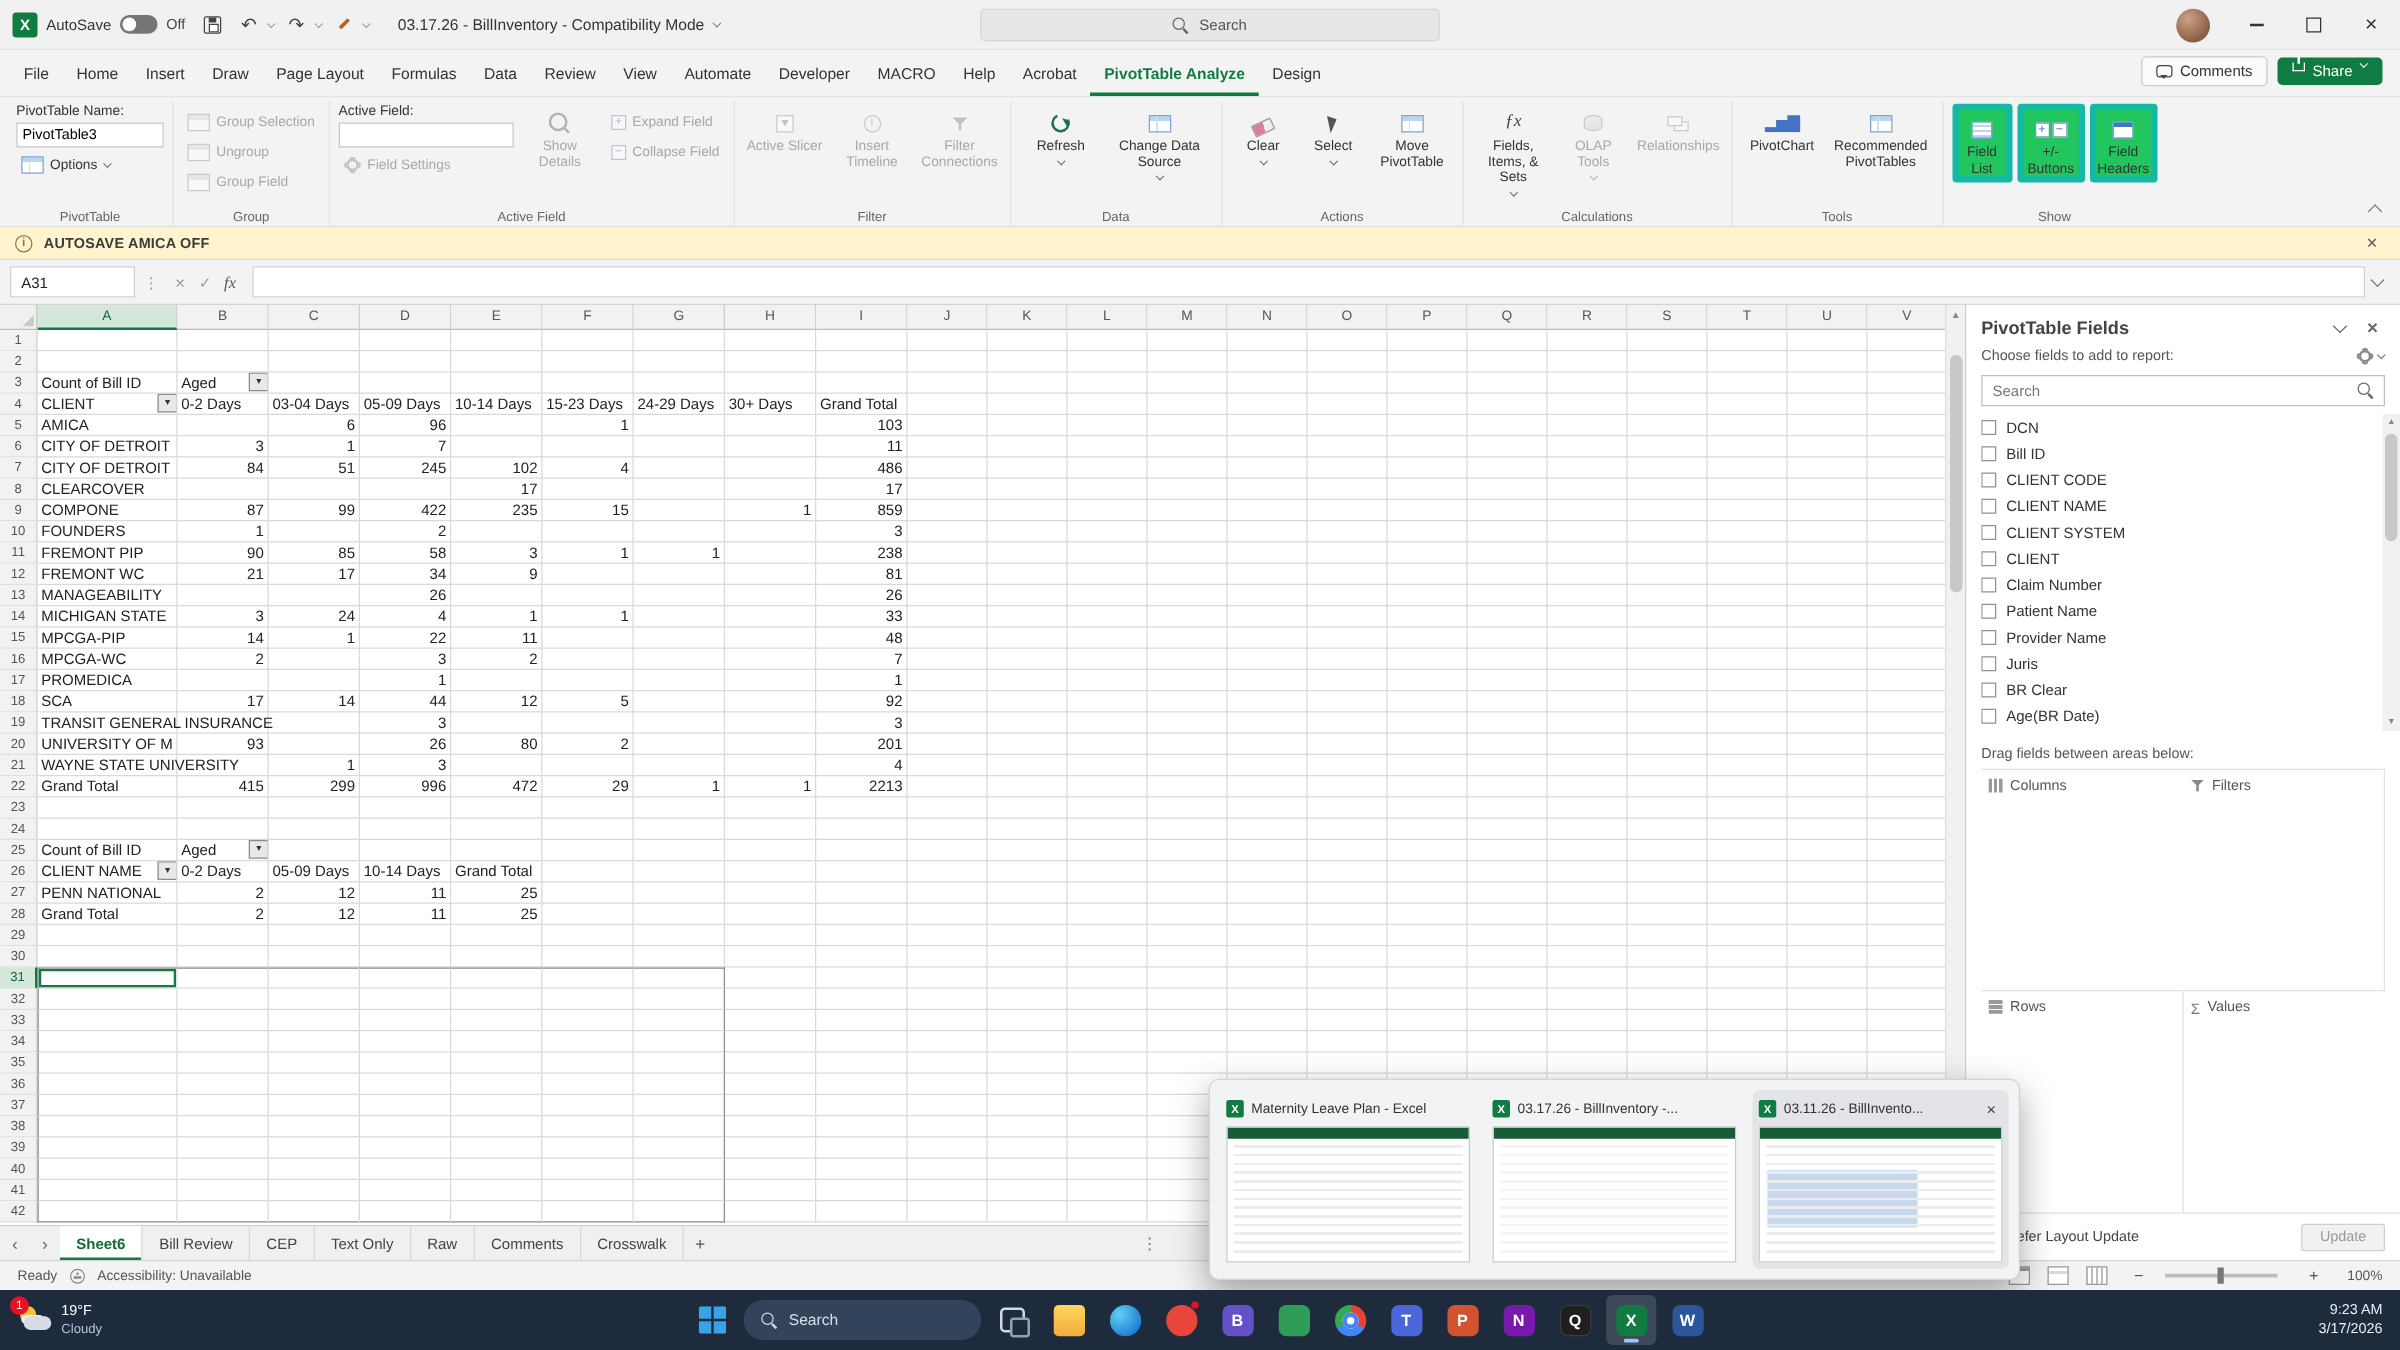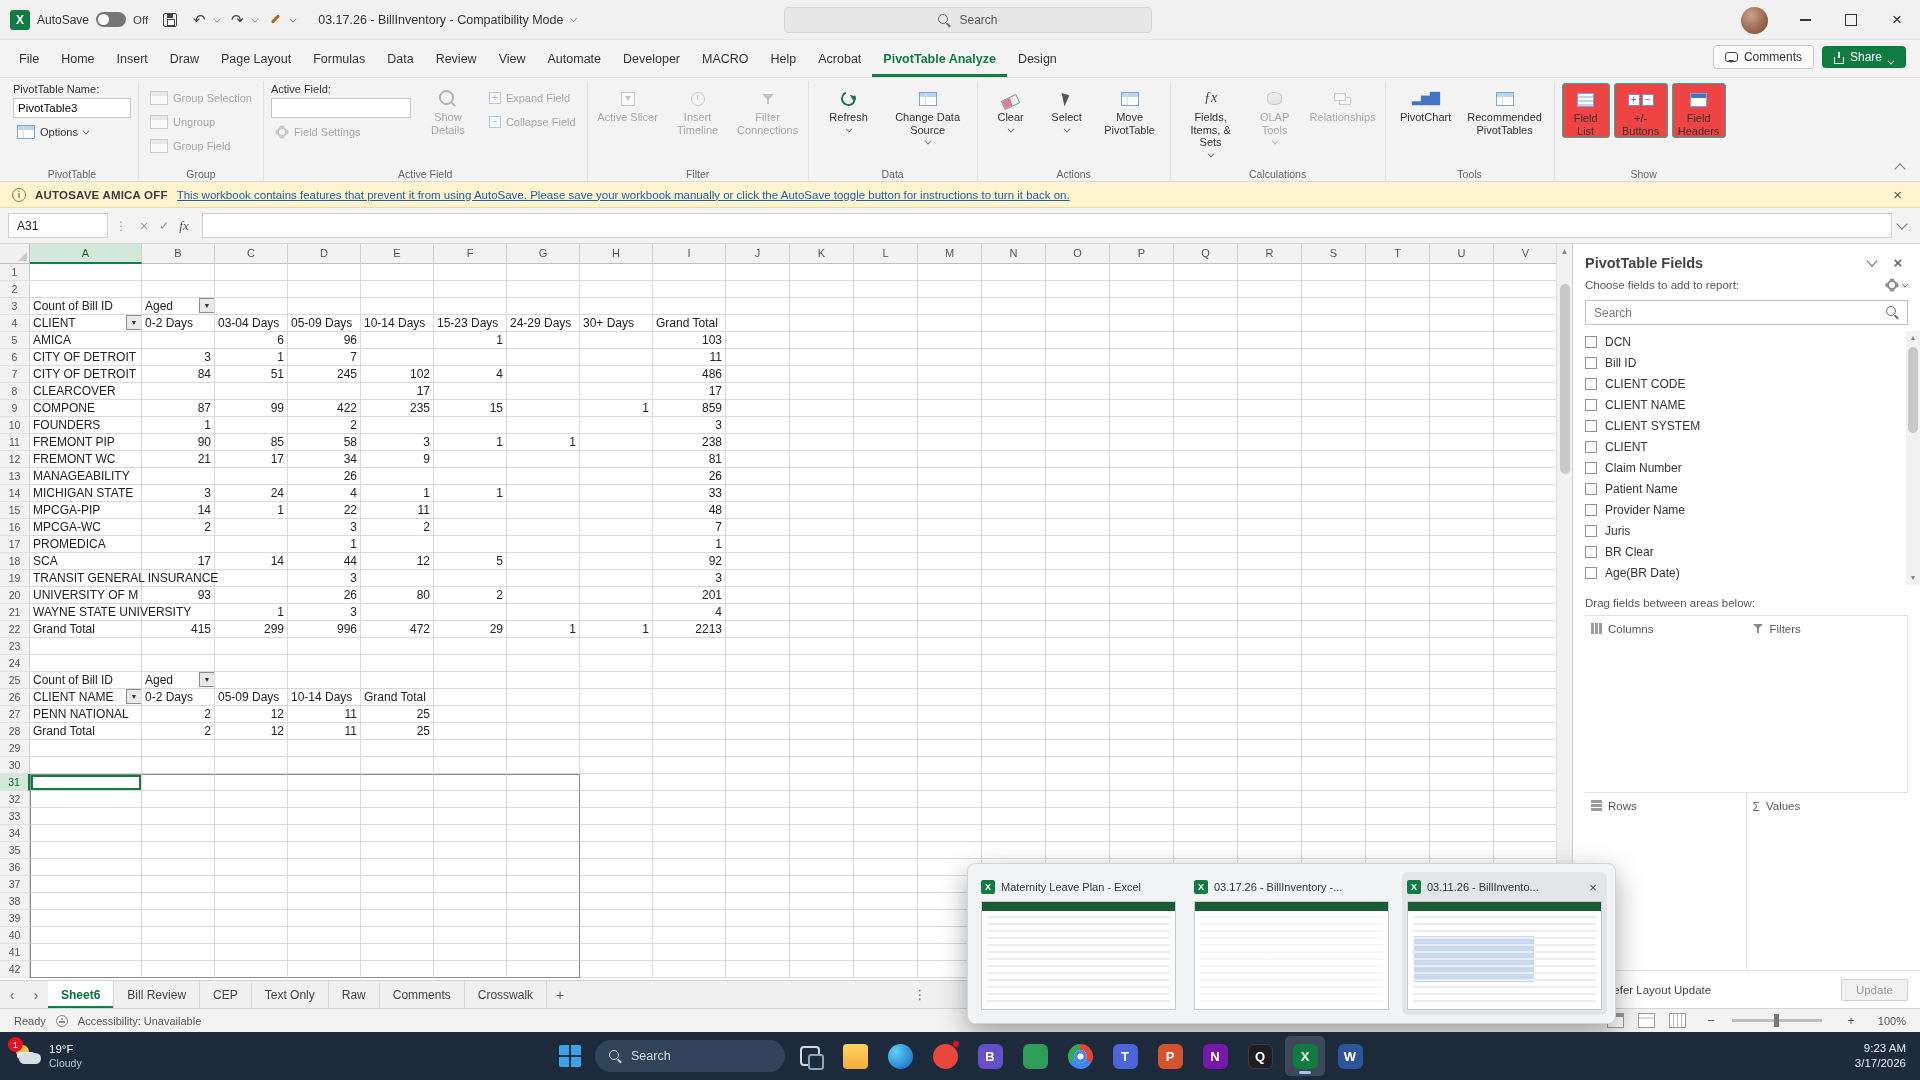--- a/index.html
+++ b/index.html
@@ -39,21 +39,21 @@
 
 
 .menubar{position:absolute;top:40px;left:0;width:1920px;height:38px;background:#f3f3f3;display:flex;align-items:stretch;padding-left:8px;border-bottom:1px solid #e0e0e0}
 .menu-tabs{display:flex;align-items:stretch}
 .mtab{padding:0 11px;display:flex;align-items:center;font-size:12.5px;color:#333;white-space:nowrap}
 .mtab.active{color:#107c41;box-shadow:inset 0 -3px 0 #107c41;font-weight:bold}
 .mb-right{position:absolute;right:14px;top:5px;display:flex;gap:8px;align-items:center}
 .cbtn{display:flex;align-items:center;gap:6px;border:1px solid #c9c9c9;border-radius:4px;background:#fbfbfb;padding:4px 11px;font-size:12px;color:#333}
 .ic-bubble{position:relative;width:13px;height:10px;border:1.5px solid #444;border-radius:3px;display:inline-block}
 .ic-bubble::after{content:"";position:absolute;left:2px;bottom:-5px;border:3px solid transparent;border-top-color:#444}
-.shbtn{display:flex;align-items:flex-end;gap:6px;border-radius:4px;background:#107c41;color:#fff;padding:4px 12px;font-size:12px}
+.shbtn{display:flex;align-items:flex-start;gap:6px;border-radius:4px;background:#107c41;color:#fff;padding:4px 12px;font-size:12px}
 .ic-share{position:relative;width:10px;height:7px;border:1.5px solid #fff;border-top:none;display:inline-block}
 .ic-share::after{content:"";position:absolute;left:3px;top:-5px;width:1.6px;height:6px;background:#fff}
 .cv{width:6px;height:6px;border-right:1.4px solid #666;border-bottom:1.4px solid #666;transform:rotate(45deg) scale(.8);display:inline-block;margin-top:-2px}
 .cv.w{border-color:#fff}
 
 
 .ribbon{position:absolute;top:78px;left:0;width:1920px;height:104px;background:#f3f3f3;border-bottom:1px solid #d9d9d9;display:flex;align-items:stretch;padding:3px 6px 0}
 .rgroup{position:relative;border-right:1px solid #e2e2e2;padding:2px 7px 15px;display:flex;flex-direction:column}
 .rg-label{position:absolute;bottom:1px;left:0;width:100%;text-align:center;font-size:10.5px;color:#666}
 .rg-content{display:flex;gap:4px;align-items:flex-start;flex:1}
@@ -62,21 +62,21 @@
 .pt-col,.af-col{display:flex;flex-direction:column;gap:3px}
 .sb{display:flex;align-items:center;gap:5px;height:21px;padding:0 4px;font-size:11px;color:#333;border-radius:2px;white-space:nowrap}
 .bb{width:66px;display:flex;flex-direction:column;align-items:center;padding:3px 1px 0;border-radius:3px;font-size:11px;line-height:1.15;text-align:center;color:#333}
 .bb .ico{height:25px;display:flex;align-items:center;justify-content:center}
 .bb .bl{max-width:64px}
 .bb .cv{margin-top:2px}
 .bb.w80 .bl{max-width:80px}
 .bb.w80{width:84px}
 .dis{color:#a8a8a8}
 .dis .ic,.dis .cv{opacity:.45}
-.bb.on{background:#ef4444;border:1px solid #14b8a6}
+.bb.on{background:#22c55e;border:5px solid #14b8a6}
 .ic{display:inline-block;flex:0 0 auto}
 .ic-table{width:18px;height:14px;border:1px solid #7aa7d6;background:linear-gradient(90deg,transparent 0 5px,#cfe0f2 5px 6px,transparent 6px),linear-gradient(#bcd4ee 0 4px,#fff 4px)}
 .ic-table.grey{border-color:#9a9a9a;background:linear-gradient(#d9d9d9 0 4px,#fff 4px)}
 .ic-gear{width:10px;height:10px;border:2px solid #8a8a8a;border-radius:50%;box-shadow:0 -4px 0 -2.4px #8a8a8a,0 4px 0 -2.4px #8a8a8a,-4px 0 0 -2.4px #8a8a8a,4px 0 0 -2.4px #8a8a8a;margin:2px}
 .ic-mag-big{position:relative;width:18px;height:18px;color:#666}
 .ic-mag-big::before{content:"";position:absolute;width:11px;height:11px;border:2px solid currentColor;border-radius:50%;left:0;top:0}
 .ic-mag-big::after{content:"";position:absolute;width:6px;height:2px;background:currentColor;transform:rotate(45deg);left:11px;top:13px}
 .boxpm{width:12px;height:12px;border:1px solid #6f94bd;position:relative;background:#fff}
 .boxpm::before{content:"+";position:absolute;left:0;right:0;top:-1px;text-align:center;font-size:10px;color:#4472c4;line-height:12px}
 .boxpm.minus::before{content:"−"}
@@ -543,21 +543,20 @@
       </div>
       <div class="rg-label">Show</div>
     </div>
 
     <span class="ribbon-chev"></span>
   </div>
 
   <div class="banner">
     <span class="b-ico"></span>
     <span class="b-title">AUTOSAVE AMICA OFF</span>
-    <a class="b-link">This workbook contains features that prevent it from using AutoSave. Please save your workbook manually or click the AutoSave toggle button for instructions to turn it back on.</a>
     <span class="b-close"></span>
   </div>
 
   <div class="fbar">
     <div class="namebox">
         <span>A31</span>
       </div>
     <span class="fb-dots"></span>
     <span class="fb-btn fx-x"></span>
     <span class="fb-btn fx-check"></span>

